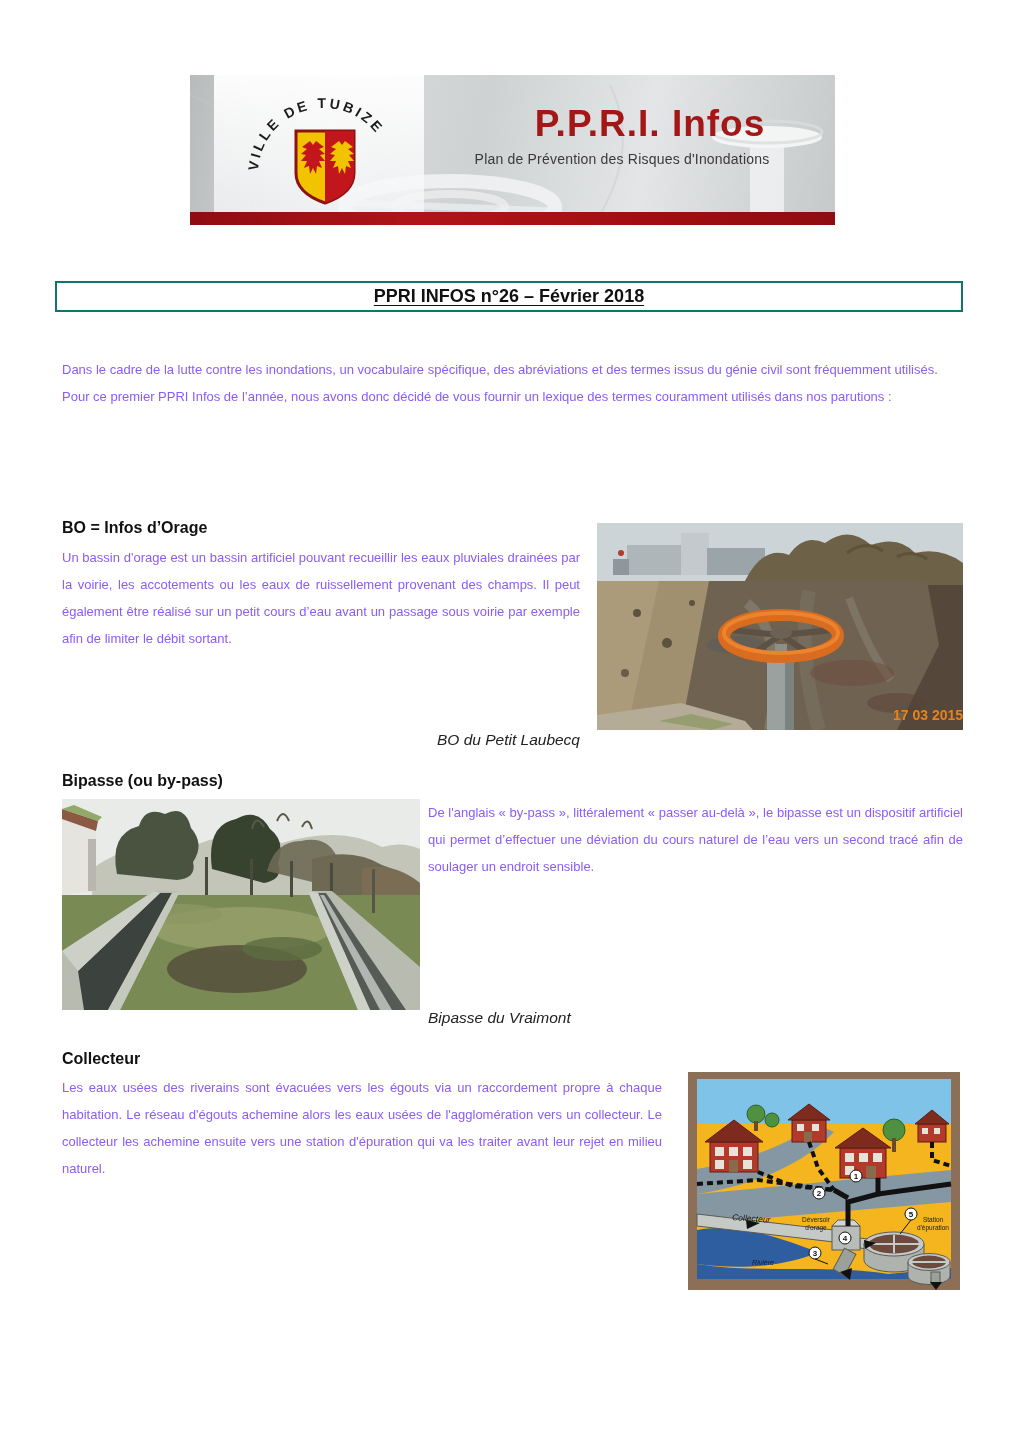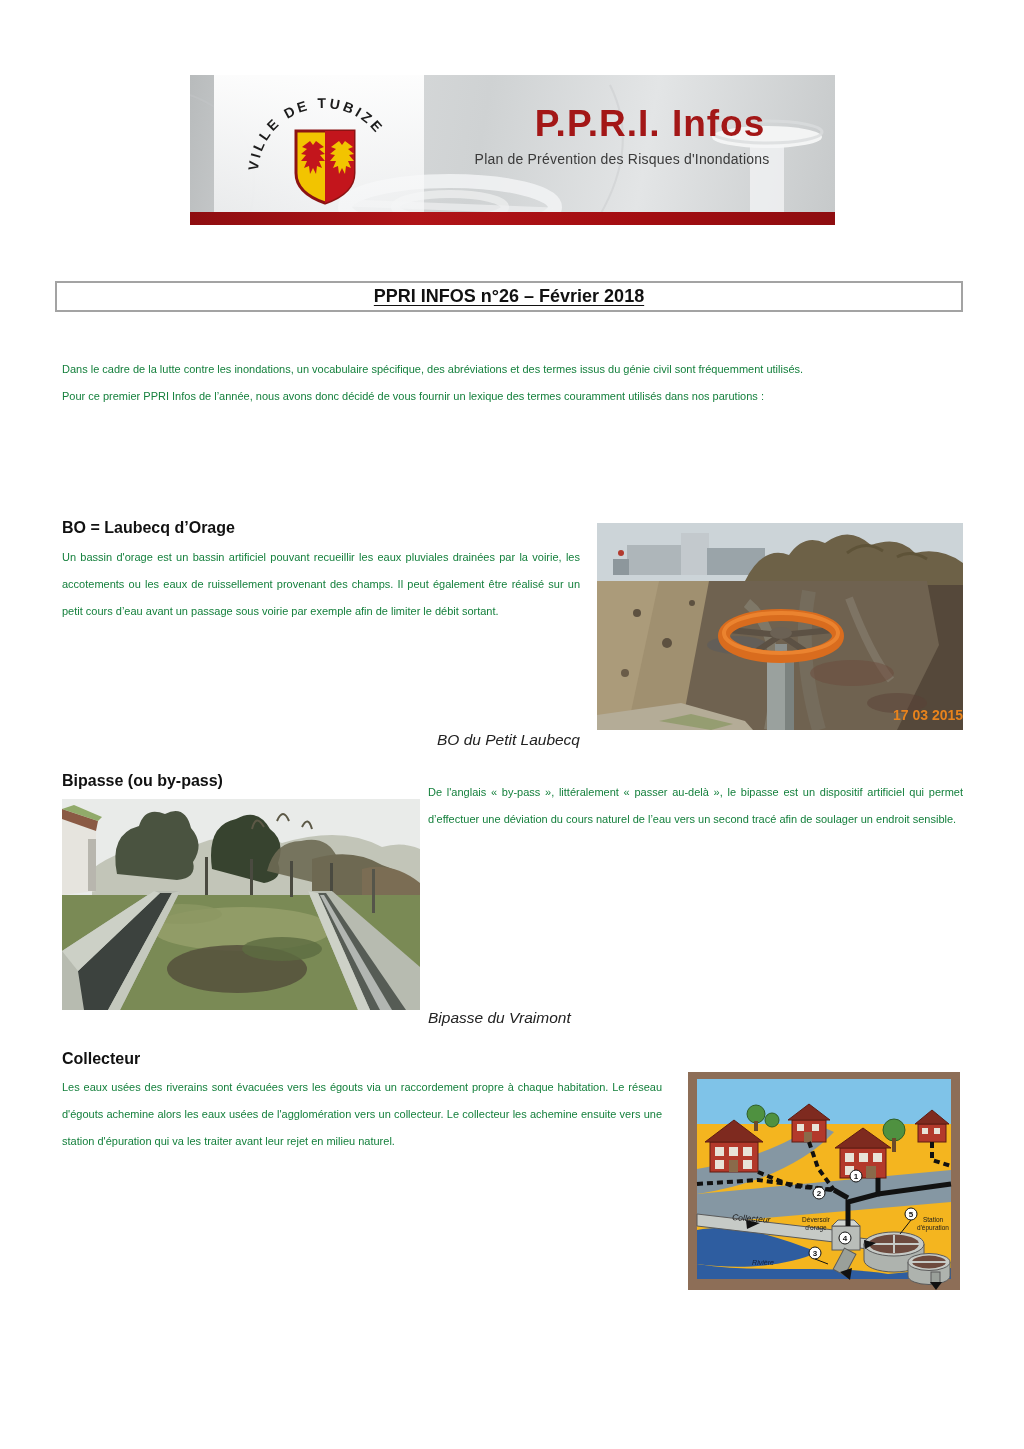--- a/index.html
+++ b/index.html
@@ -27,40 +27,40 @@
     font-size:14px;color:#3a3a3a;letter-spacing:.2px;
   }
   .banner-stripe{
     position:absolute;left:0;bottom:0;width:100%;height:13px;
     background:linear-gradient(90deg,#8e0d10 0%,#b01418 35%,#a30d11 70%,#8e0d10 100%);
   }
   .ghost{position:absolute;left:0;top:0;}
 
   
   .masthead{
-    left:55px;top:281px;width:904px;height:27px;border:2px solid #a3a3a3;
+    left:55px;top:281px;width:904px;height:27px;border:2px solid #0f766e;
     display:flex;align-items:center;justify-content:center;
     font-weight:bold;font-size:18px;color:#111;
   }
   .masthead span{text-decoration:underline;text-underline-offset:3px;}
 
   
-  .body-txt{font-size:11px;line-height:27px;text-align:justify;color:#15803d;}
+  .body-txt{font-size:13px;line-height:27px;text-align:justify;color:#8b5cf6;}
   .heading{font-size:16px;font-weight:bold;color:#111;}
   .caption{font-size:15.5px;font-style:italic;color:#222;margin-top:26px;}
 
   .intro{left:62px;top:356px;width:901px;}
   .bo-heading{left:62px;top:519px;width:520px;}
   .bo-body{left:62px;top:544px;width:518px;}
   .bo-photo{left:597px;top:523px;width:366px;height:207px;text-align:right;}
   .bo-caption{left:62px;top:705px;width:518px;text-align:right;}
 
   .bip-heading{left:62px;top:772px;width:520px;}
   .bip-photo{left:62px;top:799px;width:358px;height:211px;}
-  .bip-body{left:428px;top:779px;width:535px;}
+  .bip-body{left:428px;top:799px;width:535px;}
   .bip-caption{left:428px;top:983px;width:300px;}
 
   .col-heading{left:62px;top:1050px;width:520px;}
   .col-body{left:62px;top:1074px;width:600px;}
   .col-diagram{left:688px;top:1072px;width:272px;height:218px;}
   .col-caption{left:62px;top:1260px;width:603px;text-align:right;}
 
   svg{display:block;}
 </style>
 </head>
@@ -110,21 +110,21 @@
 
   <div class="abs masthead">
     <span>PPRI INFOS n°26 – Février 2018</span>
   </div>
 
   <div class="abs intro body-txt">
     <div>Dans le cadre de la lutte contre les inondations, un vocabulaire spécifique, des abréviations et des termes issus du génie civil sont fréquemment utilisés.</div>
     <div>Pour ce premier PPRI Infos de l’année, nous avons donc décidé de vous fournir un lexique des termes couramment utilisés dans nos parutions :</div>
   </div>
 
-  <div class="abs bo-heading heading">BO = Laubecq d’Orage</div>
+  <div class="abs bo-heading heading">BO = Infos d’Orage</div>
   <div class="abs bo-body body-txt">Un bassin d'orage est un bassin artificiel pouvant recueillir les eaux pluviales drainées par la voirie, les accotements ou les eaux de ruissellement provenant des champs. Il peut également être réalisé sur un petit cours d’eau avant un passage sous voirie par exemple afin de limiter le débit sortant.</div>
 
   <div class="abs bo-photo">
     <svg width="366" height="207" viewBox="0 0 366 207">
       <rect width="366" height="207" fill="#8a7a62"></rect>
       <rect width="366" height="58" fill="#ccd4d8"></rect>
 
       <rect x="30" y="22" width="70" height="30" fill="#aeb6ba"></rect>
       <rect x="84" y="10" width="28" height="42" fill="#c3c9cd"></rect>
       <rect x="110" y="25" width="58" height="27" fill="#9aa4a9"></rect>

